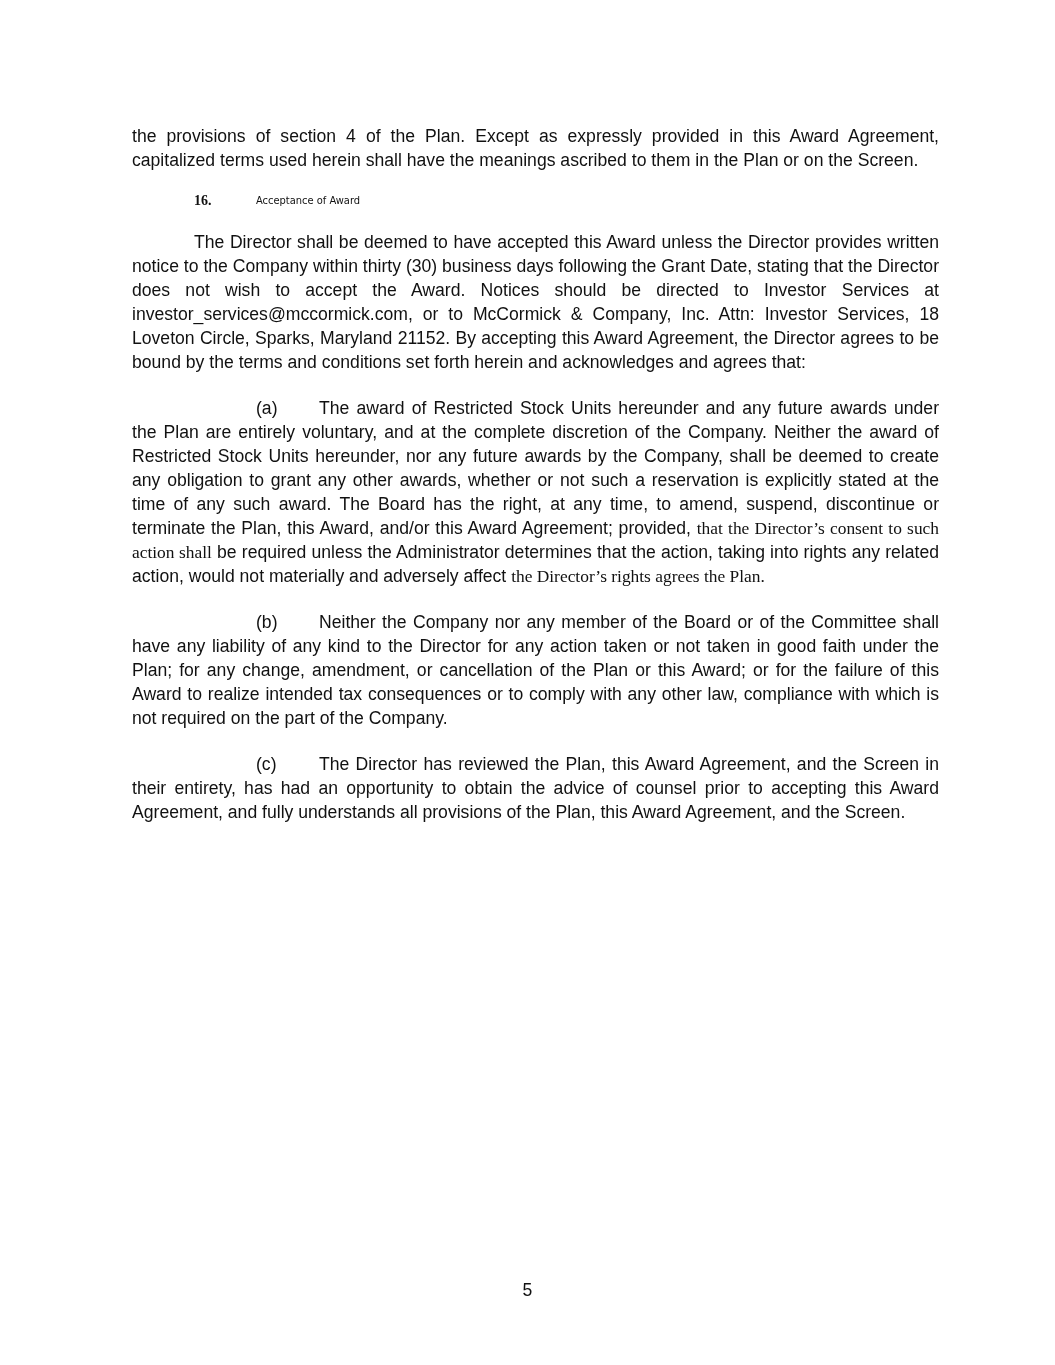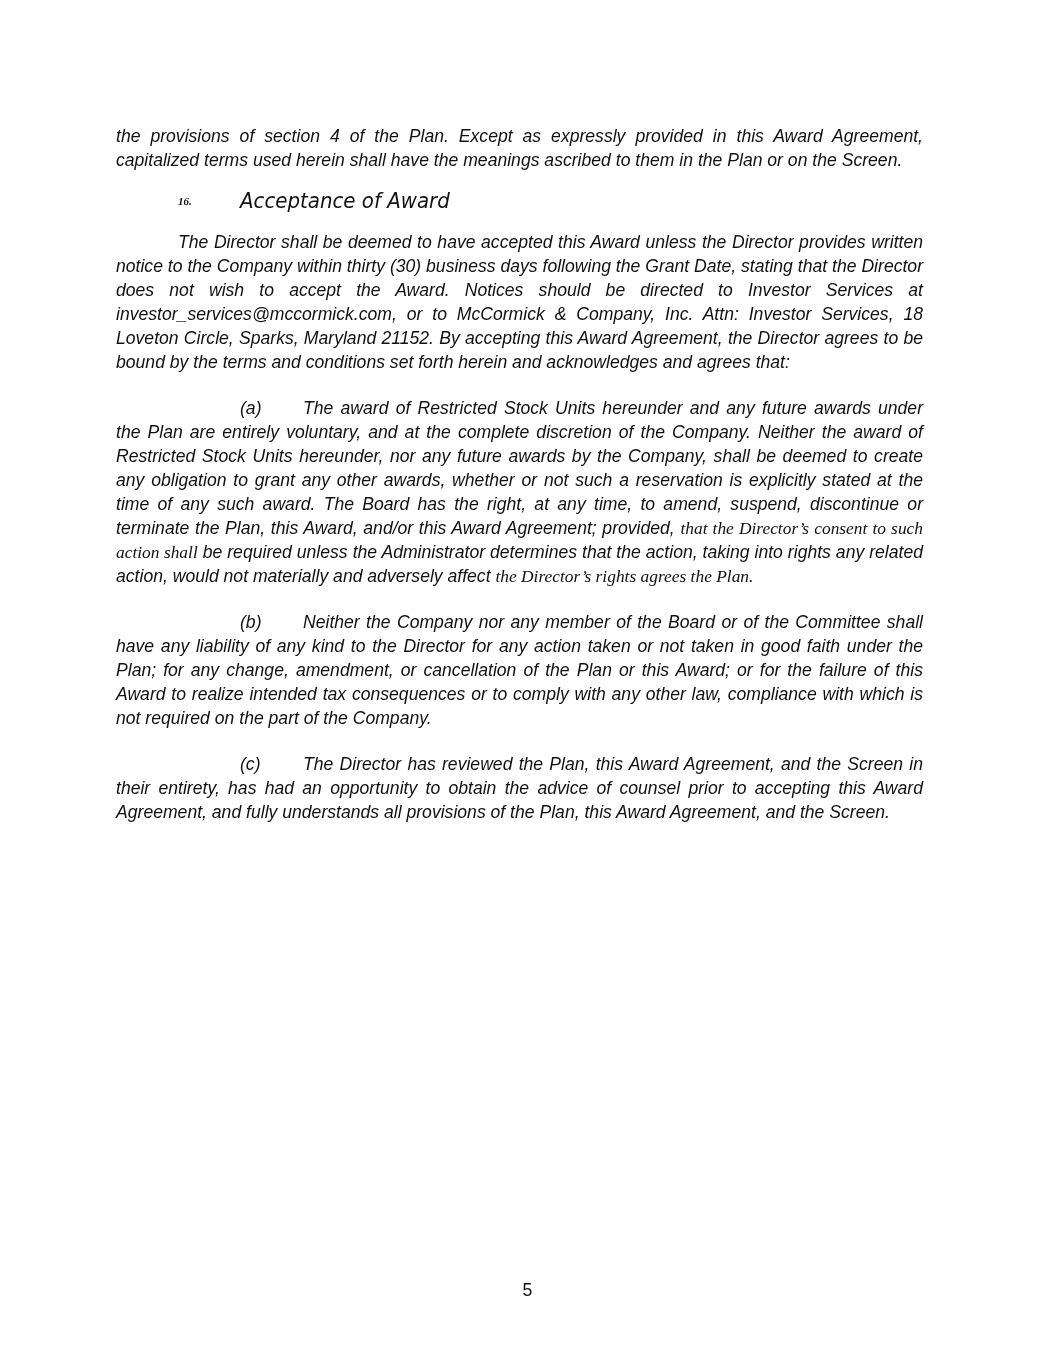--- a/index.html
+++ b/index.html
@@ -2,35 +2,34 @@
 <html><head>
   <meta charset="utf-8">
   <style>
     html, body { margin: 0; padding: 0; background: #ffffff; }
     body {
       width: 1055px; height: 1365px; position: relative; overflow: hidden;
       color: #111111;
       font-family: "Liberation Sans", sans-serif;
     }
     .page {
-      position: absolute; left: 116px; top: 124px; width: 807px;
+      position: absolute; left: 132px; top: 124px; width: 807px;
       font-size: 17.6px; line-height: 24px;
       font-stretch: condensed;
-      font-style: italic;
     }
     .para { margin: 0; text-align: justify; text-align-last: auto; }
     .indent-first { text-indent: 62px; }
     .heading {
       margin: 12px 0 0 0; height: 34px; display: flex; align-items: center;
     }
     .heading .num {
-      font-family: "Liberation Serif", serif; font-weight: bold; font-size: 11px;
+      font-family: "Liberation Serif", serif; font-weight: bold; font-size: 14px;
       width: 62px; padding-left: 62px; box-sizing: content-box;
     }
-    .heading .title { font-family: "DejaVu Sans", sans-serif; font-size: 22px; }
+    .heading .title { font-family: "DejaVu Sans", sans-serif; font-size: 11px; }
     .gap { height: 22px; }
     .gap-sm { height: 12px; }
     .sub { margin: 0; text-align: justify; }
     .sub .label { display: inline-block; margin-left: 124px; width: 63px; }
     .serif { font-family: "Liberation Serif", serif; font-size: 17.4px; }
     .page-number {
       position: absolute; left: 0; width: 1055px; top: 1280px;
       text-align: center; font-size: 17.6px;
     }
   </style>

